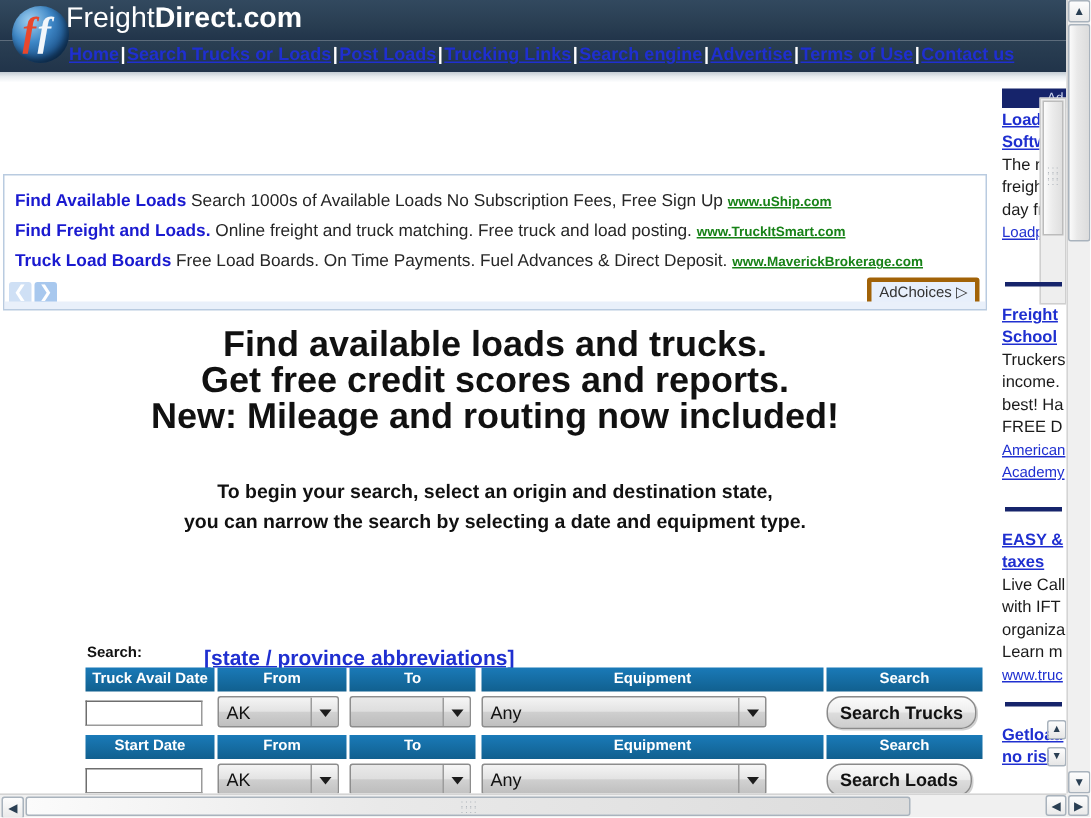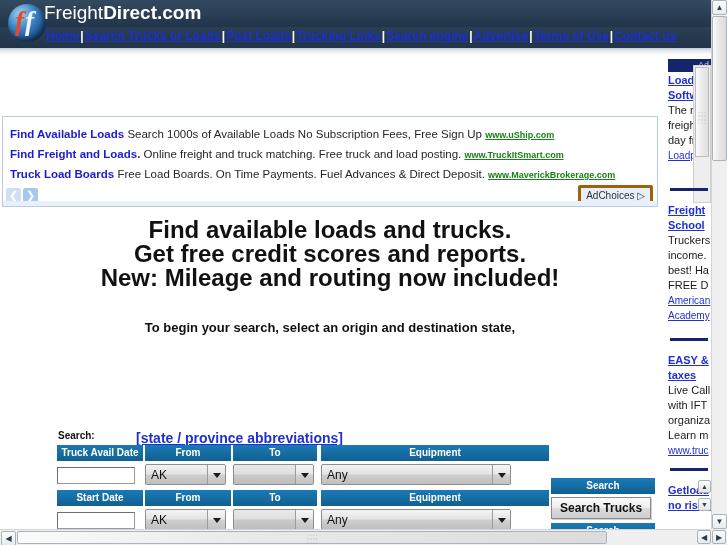--- a/index.html
+++ b/index.html
@@ -250,21 +250,21 @@
   .fcell {
     position: absolute;
     top: 0;
   }
   .frow-inputs { position: relative; height: 29px; }
 
   .c1 { left: 0;   width: 86px; }
   .c2 { left: 88px; width: 86px; }
   .c3 { left: 176px; width: 84px; }
   .c4 { left: 264px; width: 228px; }
-  .c5 { left: 494px; width: 104px; margin-top: 33px; }
+  .c5 { left: 494px; width: 104px; }
 
   input.txt {
     width: 78px; height: 17px;
     border: 1px solid #9a9a9a;
     border-top-color: #6e6e6e;
     border-left-color: #6e6e6e;
     background: #ffffff;
     font-size: 11px;
     padding: 0 2px;
     box-sizing: border-box;
@@ -298,21 +298,21 @@
     border-left: 4px solid transparent;
     border-right: 4px solid transparent;
     border-top: 5px solid #1c1c1c;
   }
   .sel-w86 { width: 81px; }
   .sel-w228 { width: 190px; }
 
   .btn {
     height: 22px;
     border: 1px solid #8a8a8a;
-    border-radius: 0;
+    border-radius: 10px;
     background: linear-gradient(to bottom, #fbfbfb 0%, #ededed 48%, #dcdcdc 52%, #cdcdcd 100%);
     font-size: 12px;
     font-weight: bold;
     color: #111;
     cursor: pointer;
     padding: 0 8px;
     font-family: "Liberation Sans", sans-serif;
     box-shadow: 1px 1px 0 rgba(0,0,0,0.18);
   }
 
@@ -503,20 +503,21 @@
         </div>
 
         <div class="headline">
           <div>Find available loads and trucks.</div>
           <div>Get free credit scores and reports.</div>
           <div>New: Mileage and routing now included!</div>
         </div>
 
         <div class="subline">
           <div>To begin your search, select an origin and destination state,</div>
+          <div>you can narrow the search by selecting a date and equipment type.</div>
         </div>
 
         <div class="search-label">Search:</div>
         <a class="abbrev-link" href="#">[state / province abbreviations]</a>
 
         <div class="form-table">
 
           <div class="frow">
             <div class="fhdr c1">Truck Avail Date</div>
             <div class="fhdr c2">From</div>
@@ -574,20 +575,23 @@
               <div class="sel sel-w86 empty">
                 <span></span>
                 <span class="arrowbox"></span>
               </div>
             </div>
             <div class="fcell c4" style="padding-top:3px;">
               <div class="sel sel-w228">
                 <span>Any</span>
                 <span class="arrowbox"></span>
               </div>
+            </div>
+            <div class="fcell c5" style="padding-top:3px;">
+              <button class="btn">Search Loads</button>
             </div>
           </div>
 
         </div>
 
       </div>
 
       <div class="col-side">
 
         <div class="side-adhdr">Ad</div>

